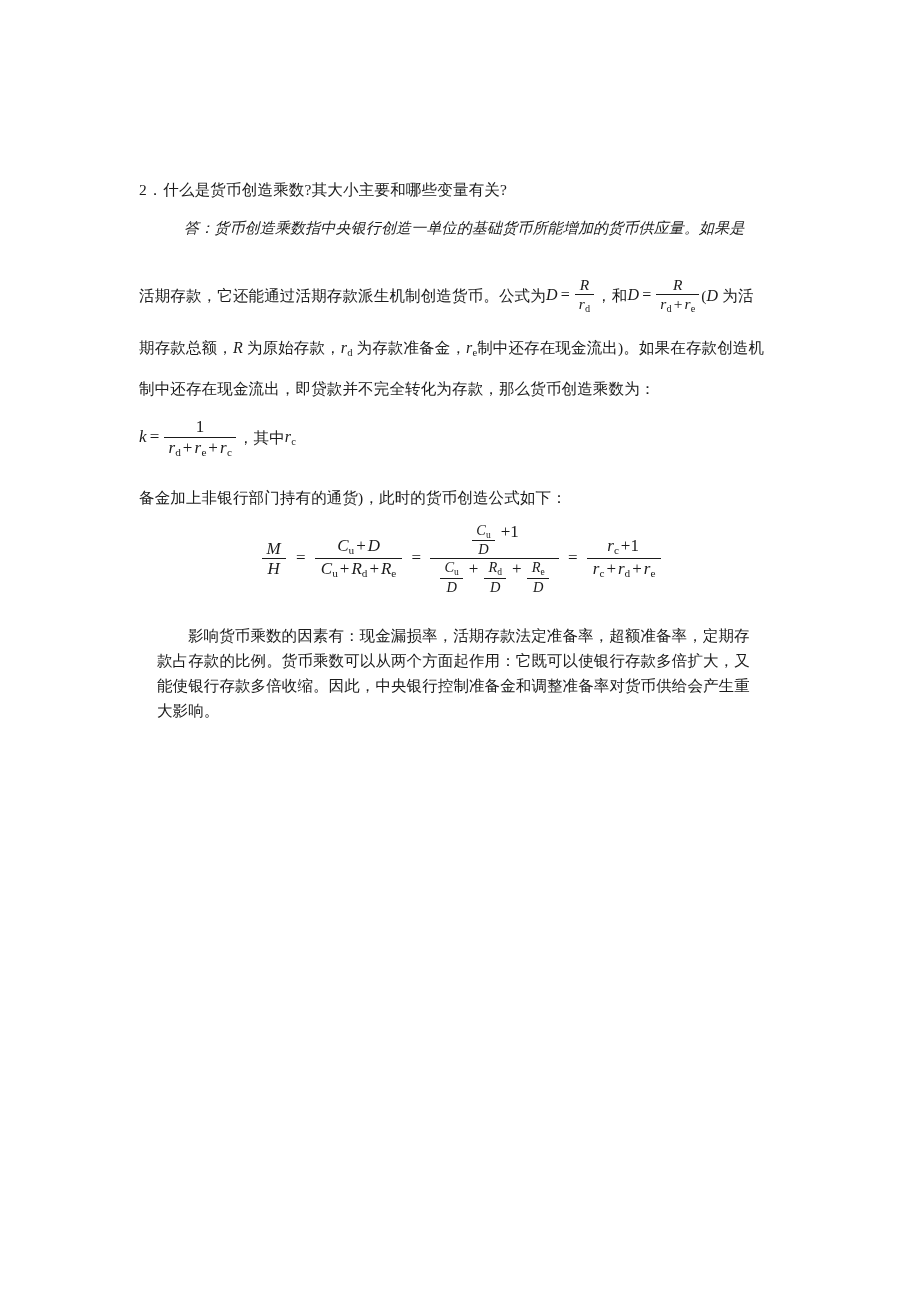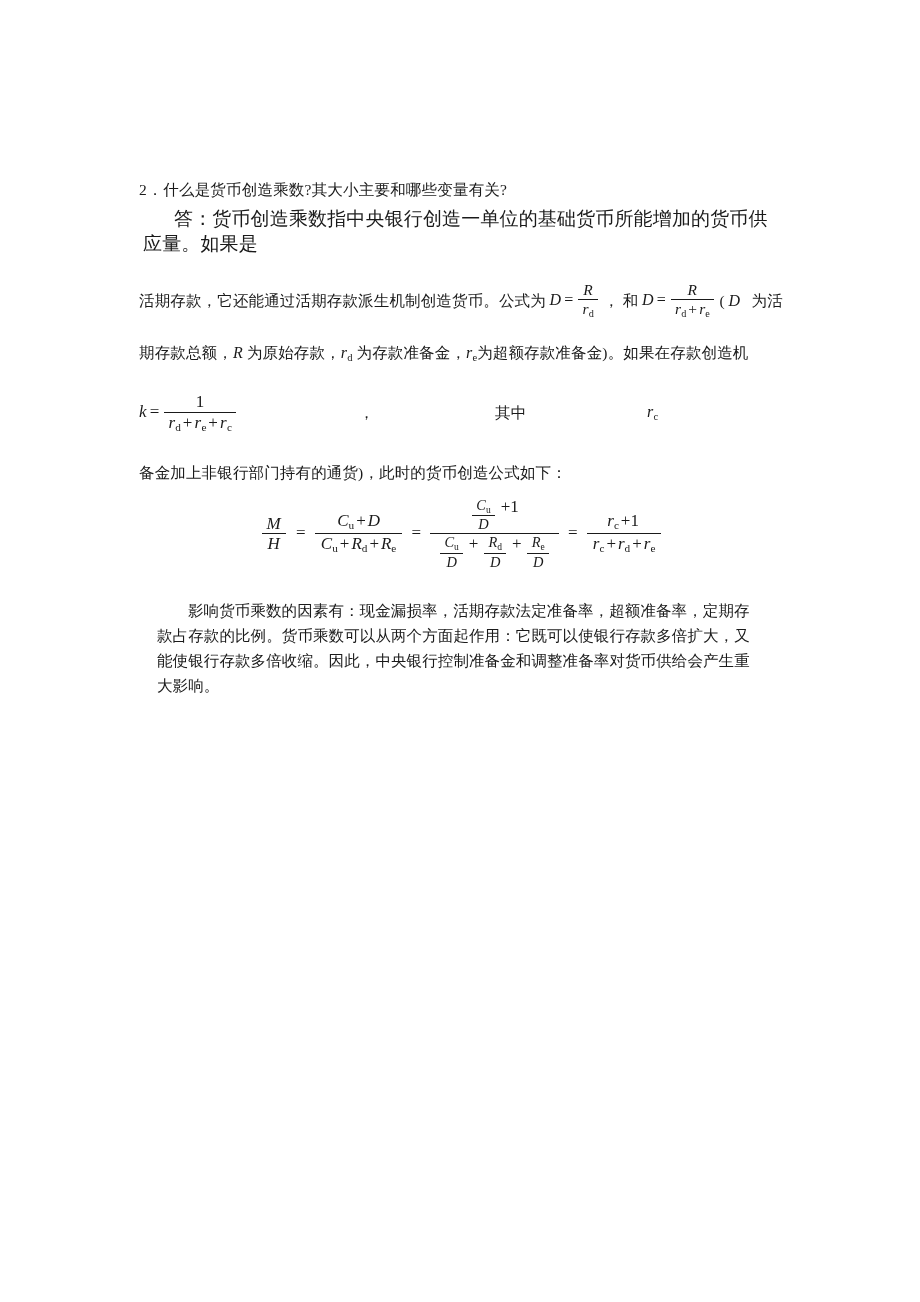--- a/index.html
+++ b/index.html
@@ -37,37 +37,37 @@
     line-height: 24px;
     letter-spacing: 0.2px;
     margin: 0 0 2px 0;
     white-space: nowrap;
   }
   .qline .num {
     letter-spacing: 0.5px;
   }
 
   .ans-first {
-    font-size: 19px;
+    font-size: 15px;
     line-height: 25px;
-    margin: 4px;
+    margin: 14px;
     text-indent: 31px;
     letter-spacing: 0.15px;
+    font-style: italic;
   }
 
   
   .bodyline {
     font-size: 15.5px;
     line-height: 1;
     letter-spacing: 0.15px;
     display: flex;
     align-items: center;
     flex-wrap: nowrap;
     white-space: nowrap;
-    justify-content: space-between;
   }
 
   .tight {
     font-size: 15.5px;
     letter-spacing: 0.15px;
     line-height: 30px;
     white-space: nowrap;
   }
 
   .closing {
@@ -168,25 +168,26 @@
             <span class="fnum">R</span>
             <span class="fden"><span>r</span><sub class="sb">d</sub><span class="op">+</span><span>r</span><sub class="sb">e</sub></span>
           </span>
       </span>
       <span>(</span><span class="math">D</span>&nbsp;<span>为活</span>
     </div>
 
     <div class="spacer-18"></div>
 
     <div class="tight">
-      <span>期存款总额，</span><span class="math">R</span>&nbsp;<span>为原始存款，</span><span class="math"><span>r</span><sub class="sb">d</sub></span>&nbsp;<span>为存款准备金，</span><span class="math"><span>r</span><sub class="sb">e</sub></span><span>为超额存款准备金)。如果在存款创造机</span>
+      <span>期存款总额，</span><span class="math">R</span>&nbsp;<span>为原始存款，</span><span class="math"><span>r</span><sub class="sb">d</sub></span>&nbsp;<span>为存款准备金，</span><span class="math"><span>r</span><sub class="sb">e</sub></span><span>制中还存在现金流出)。如果在存款创造机</span>
     </div>
 
     <div class="spacer-6"></div>
 
+    <div class="tight">制中还存在现金流出，即贷款并不完全转化为存款，那么货币创造乘数为：</div>
 
     <div class="spacer-14"></div>
 
     <div class="bodyline">
       <span class="math" style="font-size:17px">
         <span>k</span><span class="eq">=</span><span class="frac">
             <span class="fnum up">1</span>
             <span class="fden"><span>r</span><sub class="sb">d</sub><span class="op">+</span><span>r</span><sub class="sb">e</sub><span class="op">+</span><span>r</span><sub class="sb">c</sub></span>
           </span>
       </span>

